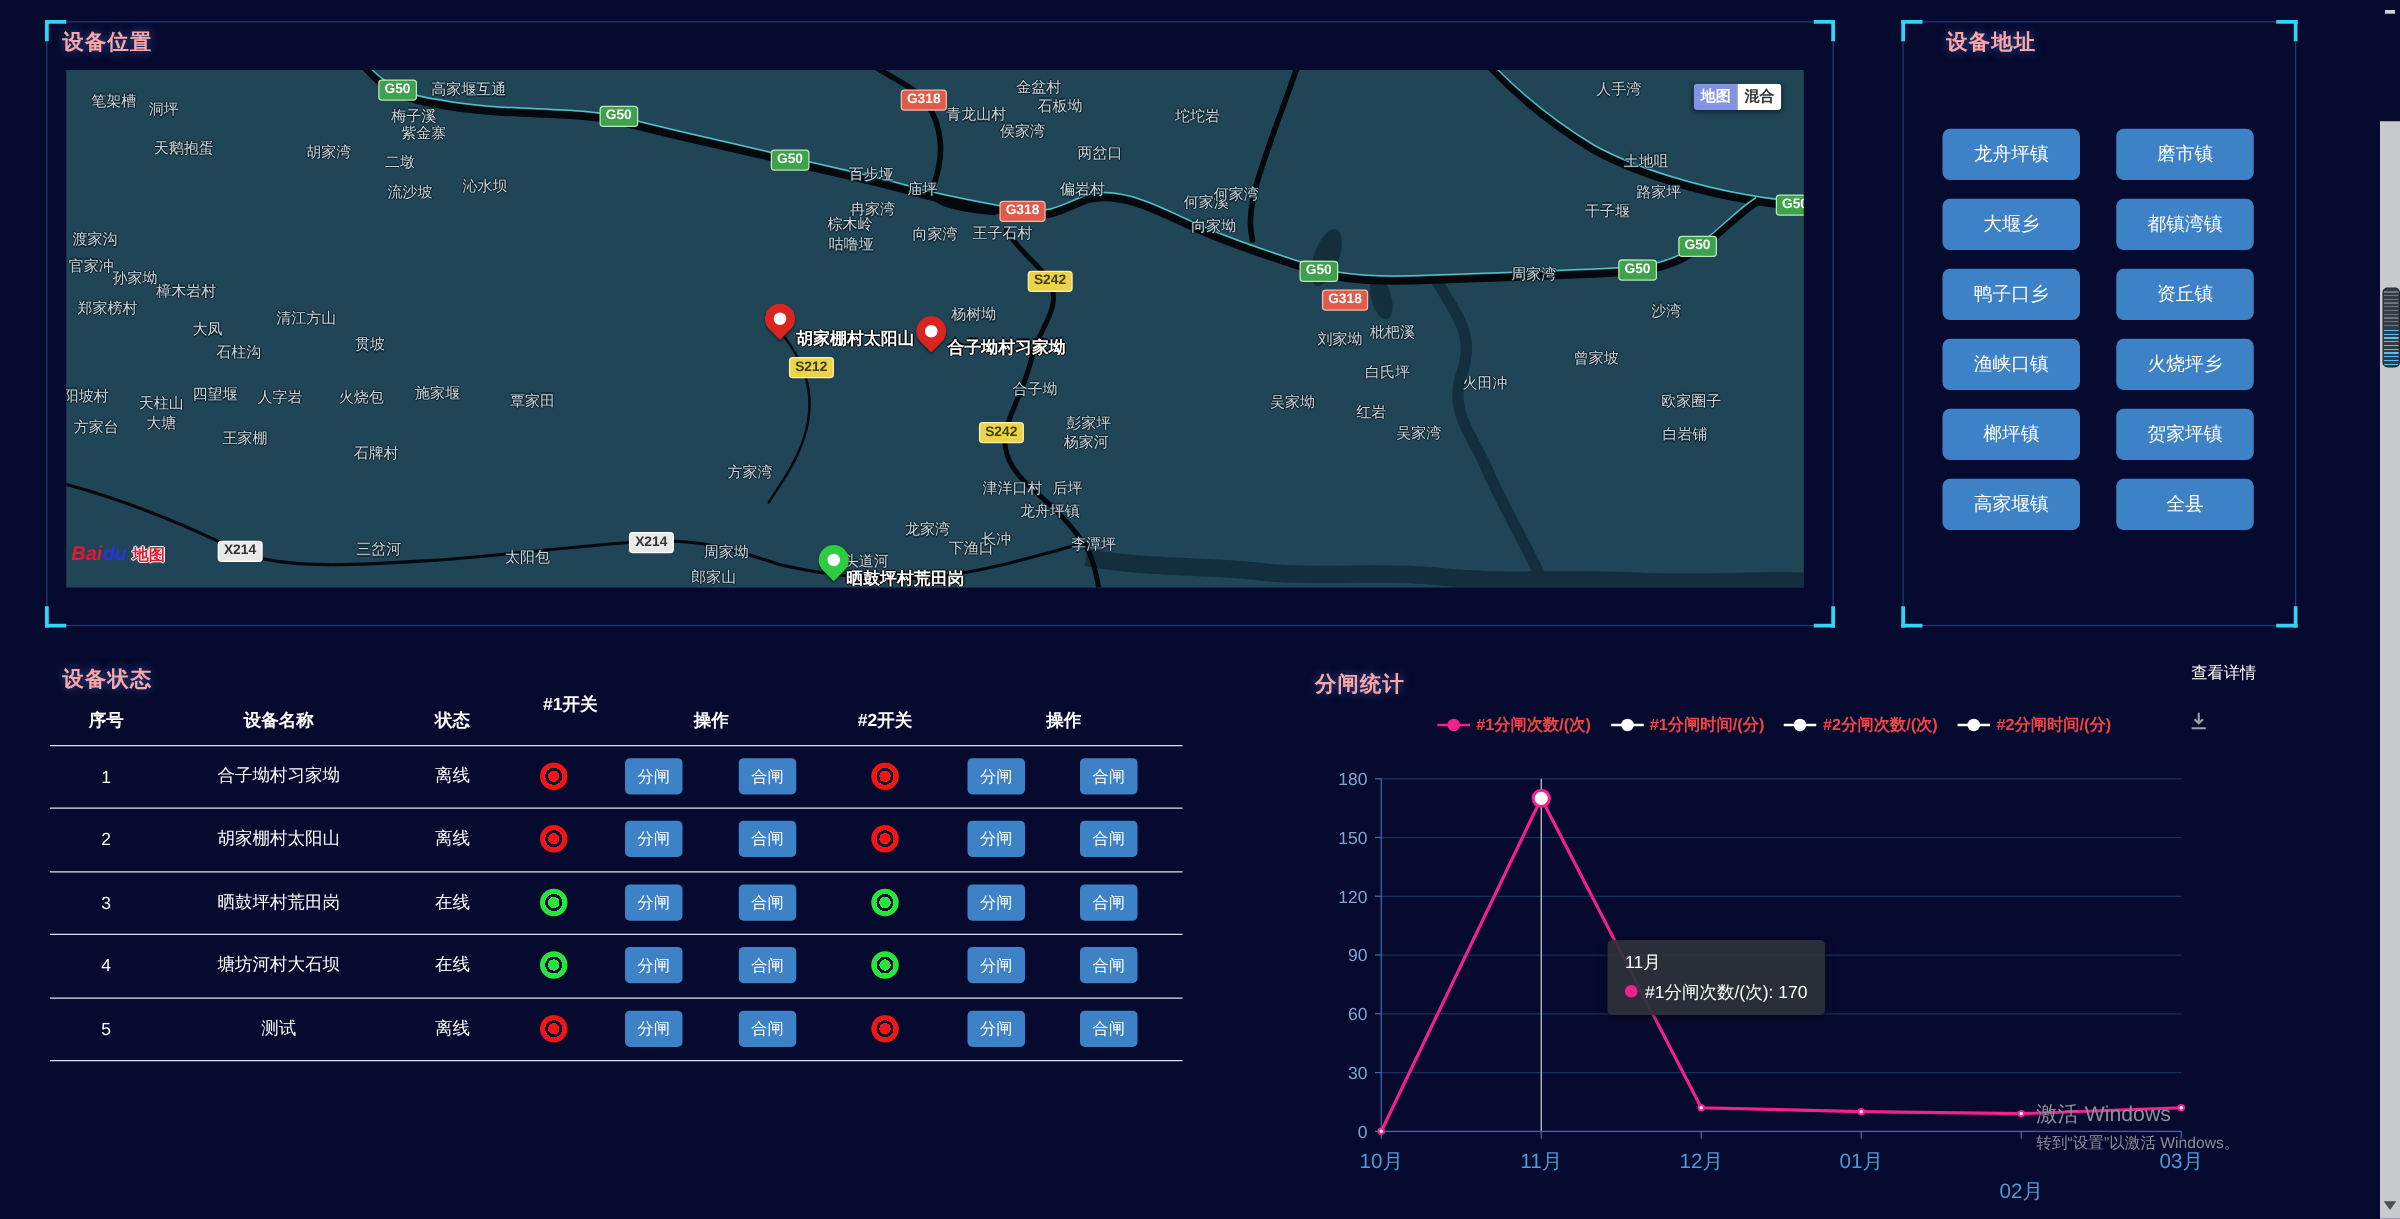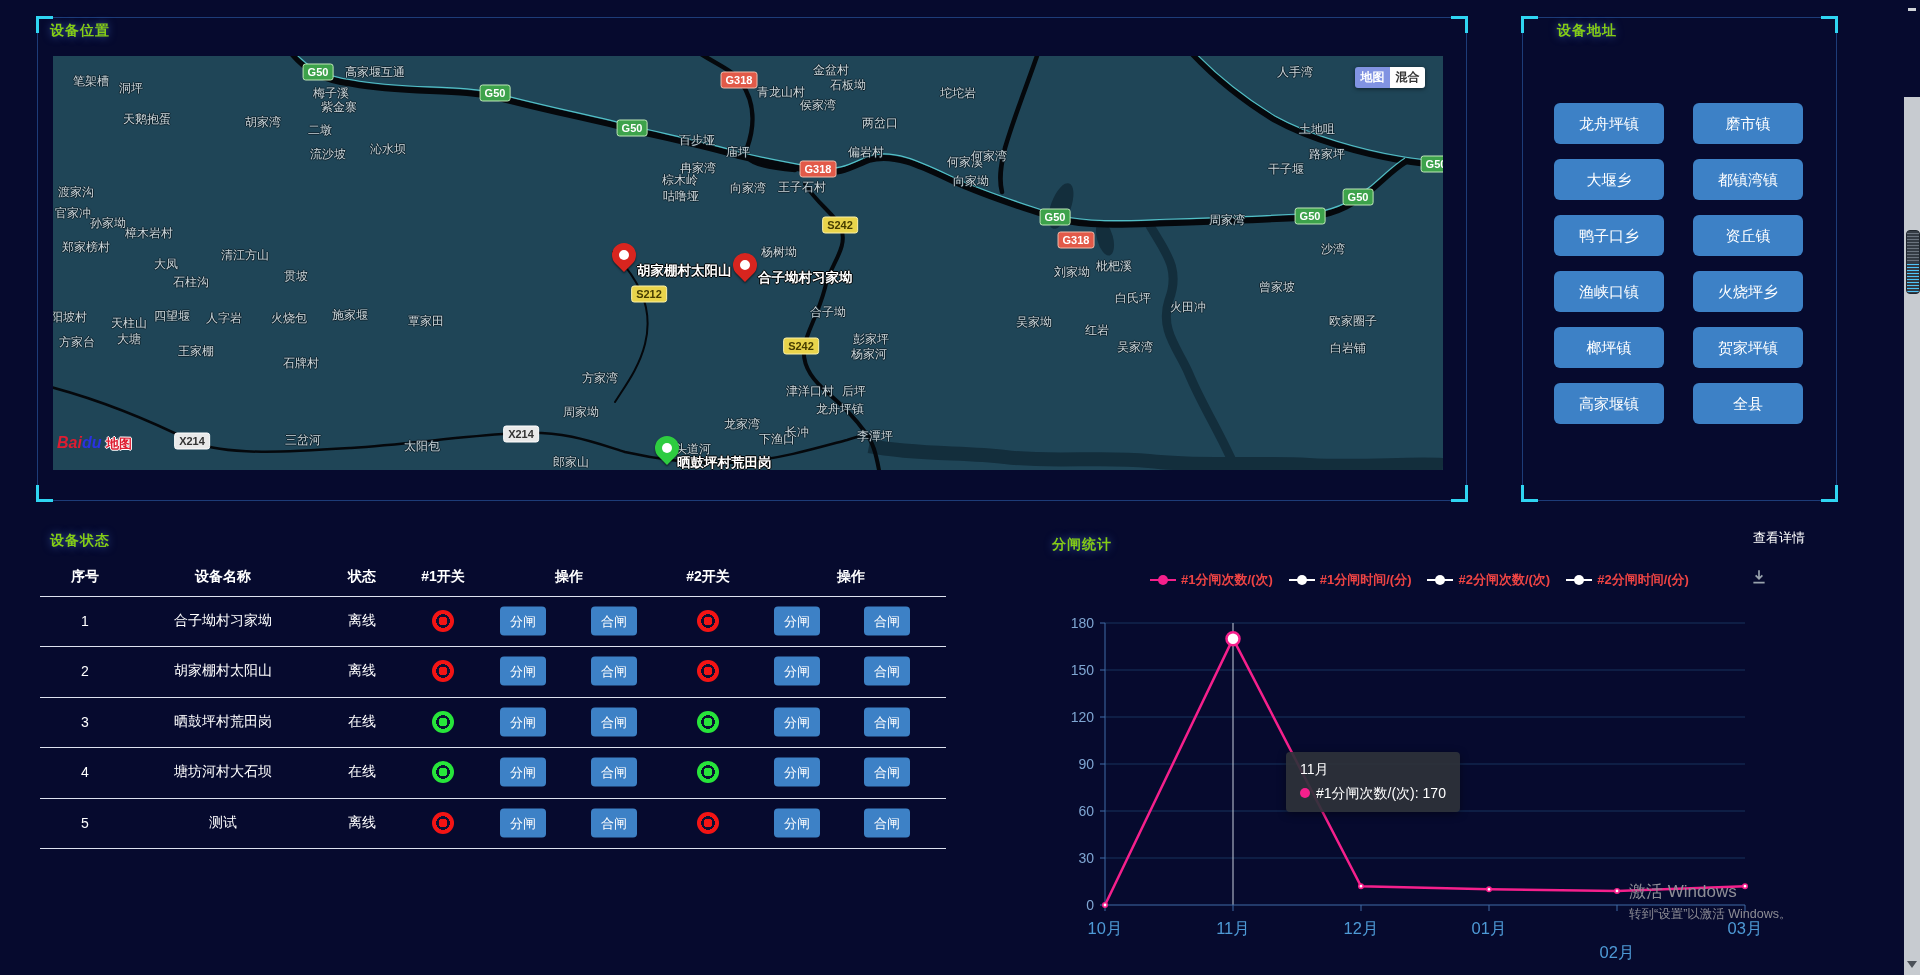--- a/index.html
+++ b/index.html
@@ -4,21 +4,21 @@
 <style>
   html,body{margin:0;padding:0;background:#060a2e;width:1920px;height:975px;overflow:hidden;
     font-family:"Liberation Sans",sans-serif;-webkit-font-smoothing:antialiased;}
   
   .pnl{position:absolute;border:1px solid #1d3c78;box-sizing:border-box;}
   .cnr{position:absolute;width:14px;height:14px;pointer-events:none;}
   .cnr.tl{left:-2px;top:-2px;border-left:3px solid #2fd5f2;border-top:3px solid #2fd5f2;}
   .cnr.tr{right:-2px;top:-2px;border-right:3px solid #2fd5f2;border-top:3px solid #2fd5f2;}
   .cnr.bl{left:-2px;bottom:-2px;border-left:3px solid #2fd5f2;border-bottom:3px solid #2fd5f2;}
   .cnr.br{right:-2px;bottom:-2px;border-right:3px solid #2fd5f2;border-bottom:3px solid #2fd5f2;}
-  .ptitle{position:absolute;color:#84cc16;font-size:14px;font-weight:bold;letter-spacing:1px;
+  .ptitle{position:absolute;color:#fca5a5;font-size:17px;font-weight:bold;letter-spacing:1px;
     text-shadow:0 0 8px rgba(90,140,255,.55);font-family:Liberation Serif, serif;}
   
   #mapCanvas{position:absolute;left:53px;top:56px;width:1390px;height:414px;background:#1f4557;overflow:hidden;}
   .ml{position:absolute;transform:translate(-50%,-50%);color:#ccd6da;font-size:12px;white-space:nowrap;
       text-shadow:1px 0 #10222c,-1px 0 #10222c,0 1px #10222c,0 -1px #10222c;}
   .badge{position:absolute;transform:translate(-50%,-50%);font-size:11px;font-weight:bold;border-radius:3px;
       padding:0 4px;line-height:15px;white-space:nowrap;}
   .badge.g{background:#3da24b;color:#fff;border:1px solid #bfe8b8;}
   .badge.r{background:#e25a49;color:#fff;border:1px solid #f2bcab;}
   .badge.y{background:#e9d44b;color:#463c00;border:1px solid #fdf2a8;}
@@ -158,39 +158,39 @@
       <div class="ml" style="left: 171px; top: 262px;">人字岩</div>
       <div class="ml" style="left: 236px; top: 262px;">火烧包</div>
       <div class="ml" style="left: 297px; top: 259px;">施家堰</div>
       <div class="ml" style="left: 373px; top: 265px;">覃家田</div>
       <div class="ml" style="left: 24px; top: 286px;">方家台</div>
       <div class="ml" style="left: 143px; top: 295px;">王家棚</div>
       <div class="ml" style="left: 248px; top: 307px;">石牌村</div>
       <div class="ml" style="left: 250px; top: 384px;">三岔河</div>
       <div class="ml" style="left: 369px; top: 390px;">太阳包</div>
       <div class="ml" style="left: 518px; top: 406px;">郎家山</div>
-      <div class="ml" style="left: 528px; top: 356px;">周家坳</div>
+      <div class="ml" style="left: 528px; top: 386px;">周家坳</div>
       <div class="ml" style="left: 547px; top: 322px;">方家湾</div>
       <div class="ml" style="left: 640px; top: 393px;">头道河</div>
       <div class="ml" style="left: 757px; top: 335px;">津洋口村</div>
       <div class="ml" style="left: 801px; top: 335px;">后坪</div>
       <div class="ml" style="left: 787px; top: 353px;">龙舟坪镇</div>
       <div class="ml" style="left: 689px; top: 368px;">龙家湾</div>
       <div class="ml" style="left: 724px; top: 383px; text-align: center;">下渔口</div>
       <div class="ml" style="left: 744px; top: 376px;">长冲</div>
       <div class="ml" style="left: 822px; top: 380px;">李潭坪</div>
       <div class="ml" style="left: 818px; top: 283px;">彭家坪</div>
       <div class="ml" style="left: 816px; top: 298px;">杨家河</div>
       <div class="ml" style="left: 1274px; top: 98px;">路家坪</div>
       <div class="ml" style="left: 1233px; top: 113px;">干子堰</div>
       <div class="ml" style="left: 1174px; top: 164px;">周家湾</div>
       <div class="ml" style="left: 1280px; top: 193px;">沙湾</div>
       <div class="ml" style="left: 1019px; top: 216px;">刘家坳</div>
       <div class="ml" style="left: 1061px; top: 210px;">枇杷溪</div>
-      <div class="ml" style="left: 1060px; top: 242px; padding-left: 40px;">白氏坪</div>
+      <div class="ml" style="left: 1037px; top: 242px; padding-left: 40px;">白氏坪</div>
       <div class="ml" style="left: 1224px; top: 231px;">曾家坡</div>
       <div class="ml" style="left: 1135px; top: 251px;">火田冲</div>
       <div class="ml" style="left: 981px; top: 266px;">吴家坳</div>
       <div class="ml" style="left: 1044px; top: 274px;">红岩</div>
       <div class="ml" style="left: 1082px; top: 291px;">吴家湾</div>
       <div class="ml" style="left: 1300px; top: 265px;">欧家圈子</div>
       <div class="ml" style="left: 1295px; top: 292px;">白岩铺</div>
       <div class="ml" style="left: 1242px; top: 16px;">人手湾</div>
       <div class="ml" style="left: 1264px; top: 73px;">土地咀</div>
     </div>
@@ -252,21 +252,21 @@
     <div class="addr-btn" style="left: 1693px; top: 327px;">贺家坪镇</div>
     <div class="addr-btn" style="left: 1554px; top: 383px;">高家堰镇</div>
     <div class="addr-btn" style="left: 1693px; top: 383px;">全县</div>
   </div>
 
 <div class="ptitle" style="left:50px;top:532px;">设备状态</div>
 <div id="statusTable">
     <div class="th" style="left: 40px; width: 90px; top: 577px;">序号</div>
     <div class="th" style="left: 130px; width: 186px; top: 577px;">设备名称</div>
     <div class="th" style="left: 316px; width: 92px; top: 577px;">状态</div>
-    <div class="th" style="left: 408px; width: 70px; top: 577px;">#1开关</div>
+    <div class="th" style="left: 408px; width: 70px; top: 564px; text-align: right;">#1开关</div>
     <div class="th" style="left: 478px; width: 182px; top: 577px;">操作</div>
     <div class="th" style="left: 660px; width: 96px; top: 577px;">#2开关</div>
     <div class="th" style="left: 756px; width: 190px; top: 577px;">操作</div>
     <div class="tline" style="top: 596px;"></div>
     <div class="td" style="left: 40px; width: 90px; top: 621px;">1</div>
     <div class="td" style="left: 130px; width: 186px; top: 621px;">合子坳村习家坳</div>
     <div class="td" style="left: 316px; width: 92px; top: 621px;">离线</div>
     <div class="ind red" style="left: 443px; top: 621px;"></div>
     <div class="ind red" style="left: 708px; top: 621px;"></div>
     <div class="tbtn" style="left: 500px; top: 621px;">分闸</div>

